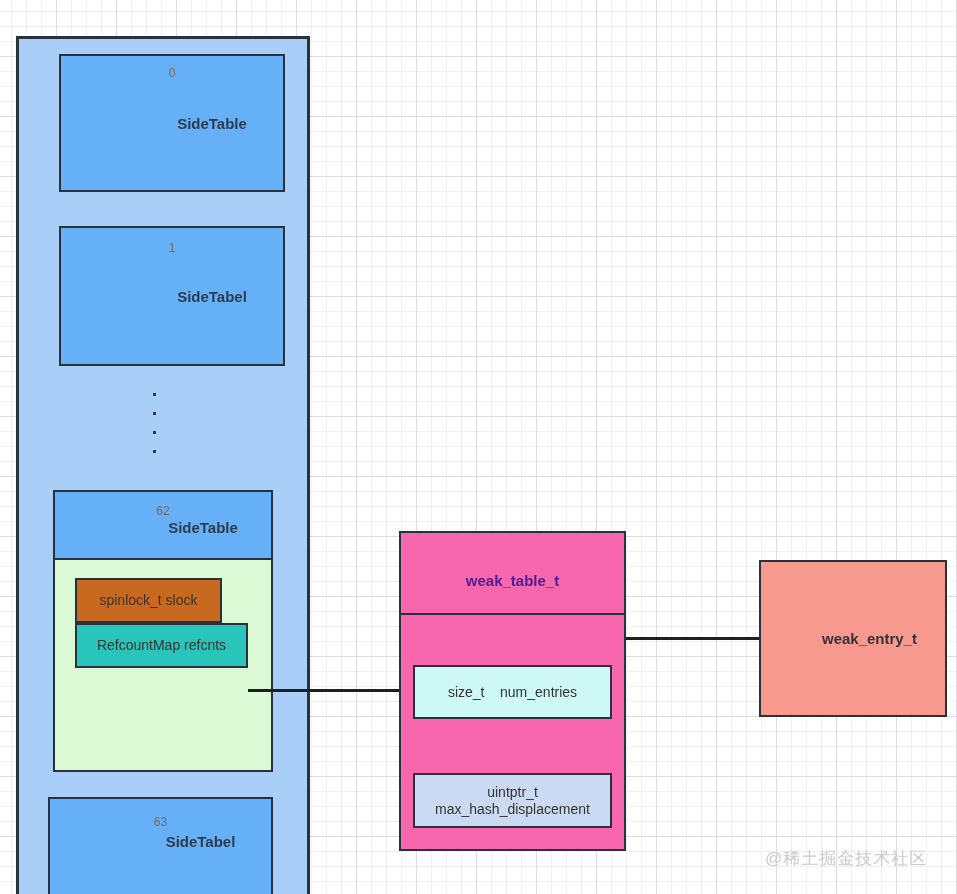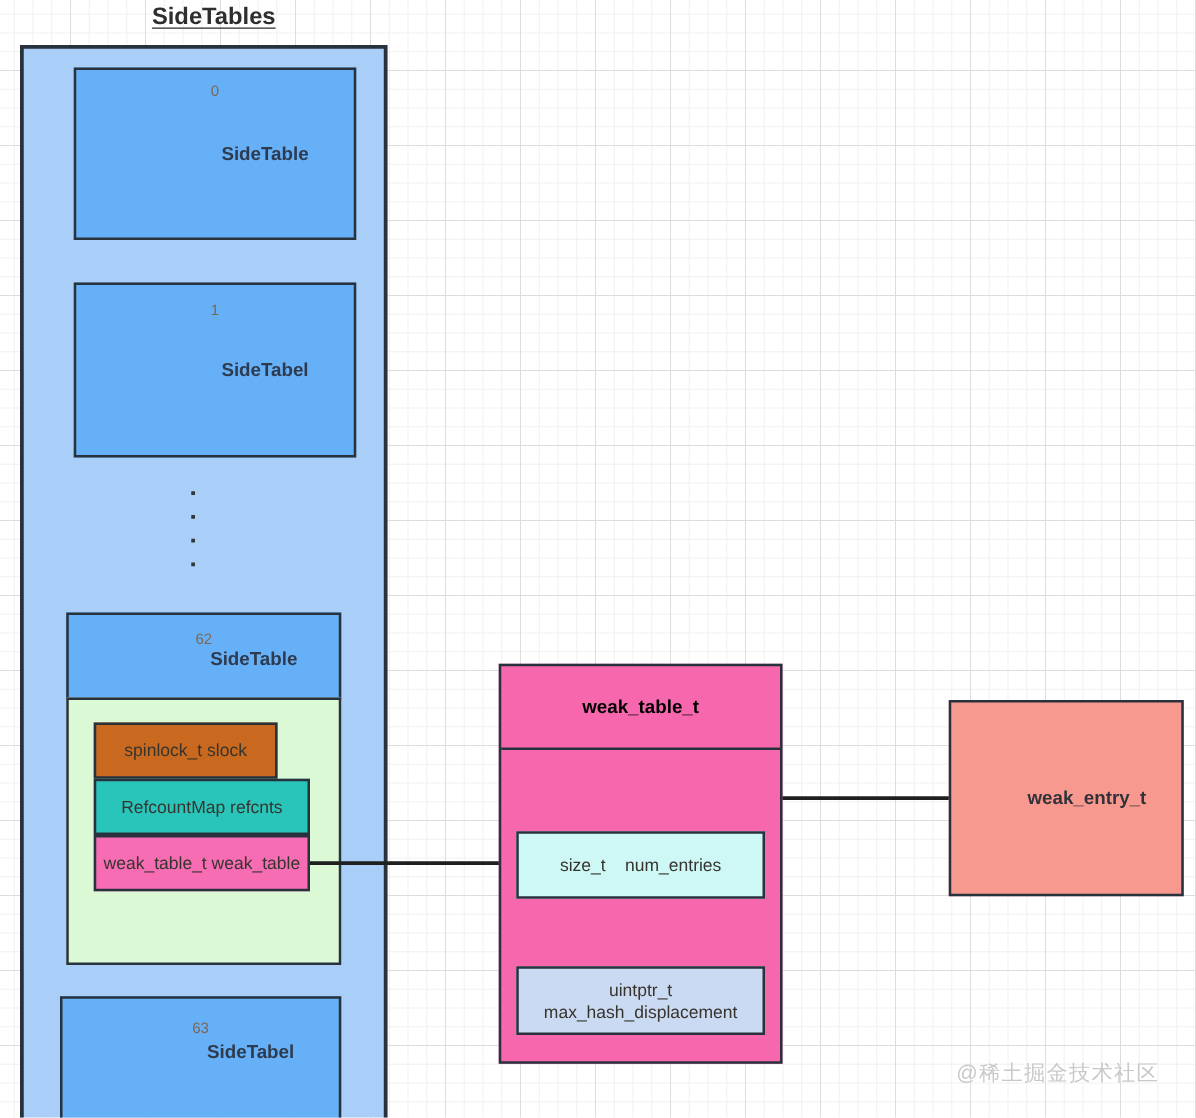--- a/index.html
+++ b/index.html
@@ -56,29 +56,29 @@
     align-items: center;
     justify-content: center;
     text-align: center;
     font-size: 14px;
     color: #37342e;
     white-space: pre-wrap;
     line-height: 17px;
   }
   .wt-header {
     position: absolute;
-    left: 0; top: 0; width: 100%; height: 67px;
+    left: 0; top: 15px; width: 100%; height: 67px;
     display: flex;
     align-items: center;
     justify-content: center;
     border-bottom: 2px solid #28323c;
     box-sizing: border-box;
     font-size: 15px;
     font-weight: 700;
-    color: #000000;
+    color: #4c1d95;
   }
   .we-title {
     display: flex;
     align-items: center;
     justify-content: center;
     font-size: 15px;
     font-weight: 700;
     color: #33323a;
   }
   .connector {
@@ -99,21 +99,20 @@
     color: #c9c9c9;
     letter-spacing: 1px;
     white-space: nowrap;
   }
 </style>
 </head>
 <body>
 
 <div class="canvas">
 
-  <div class="title">SideTables</div>
 
   <div class="box outer-container" style="left: 16px; top: 36px; width: 294px; height: 900px; background-color: rgb(169, 207, 249);"></div>
 
   <div class="box" style="left: 59px; top: 54px; width: 226px; height: 138px; background-color: rgb(102, 176, 248);">
     <div class="st-index" style="top:10px;">0</div>
     <div class="st-name" style="top:59px;">SideTable</div>
   </div>
 
   <div class="box" style="left: 59px; top: 226px; width: 226px; height: 140px; background-color: rgb(102, 176, 248);">
     <div class="st-index" style="top:13px;">1</div>
@@ -130,23 +129,20 @@
     <div class="st-name" style="top:27px;">SideTable</div>
   </div>
 
   <div class="box" style="left: 53px; top: 558px; width: 220px; height: 214px; background-color: rgb(220, 249, 213);"></div>
 
   <div class="box field-row" style="left: 75px; top: 578px; width: 147px; height: 45px; background-color: rgb(200, 105, 31);">
     <span>spinlock_t slock</span>
   </div>
   <div class="box field-row" style="left: 75px; top: 623px; width: 173px; height: 45px; background-color: rgb(41, 197, 186);">
     <span>RefcountMap refcnts</span>
-  </div>
-  <div class="box field-row" style="left: 75px; top: 668px; width: 173px; height: 45px; background-color: rgb(247, 109, 180);">
-    <span>weak_table_t weak_table</span>
   </div>
 
   <div class="box" style="left: 48px; top: 797px; width: 225px; height: 115px; background-color: rgb(102, 176, 248);">
     <div class="st-index" style="top:16px;">63</div>
     <div class="st-name" style="top:34px;">SideTabel</div>
   </div>
 
   <div class="connector" style="left:248px; top:689px; width:152px;"></div>
 
   <div class="connector" style="left:612px; top:637px; width:148px;"></div>

